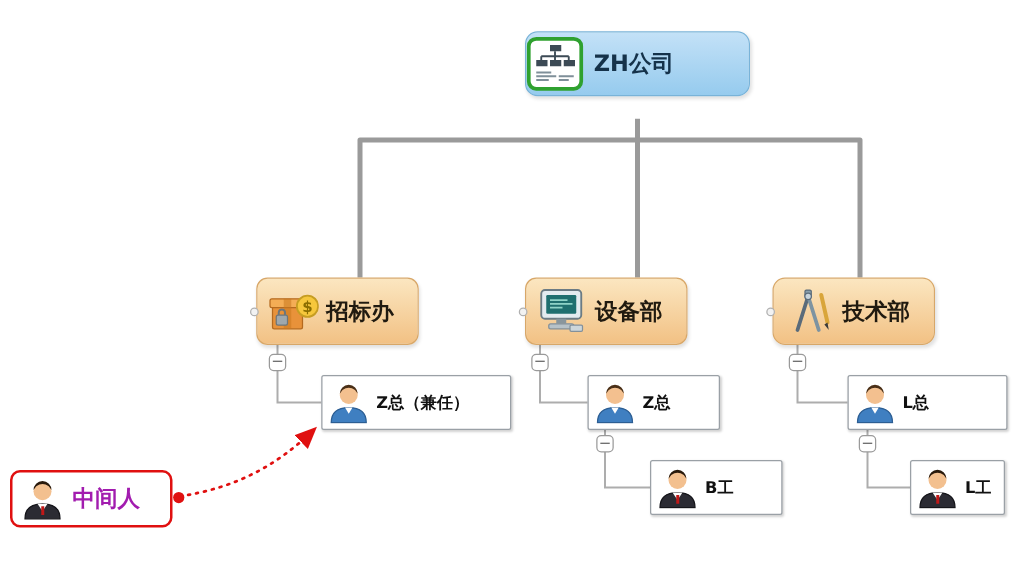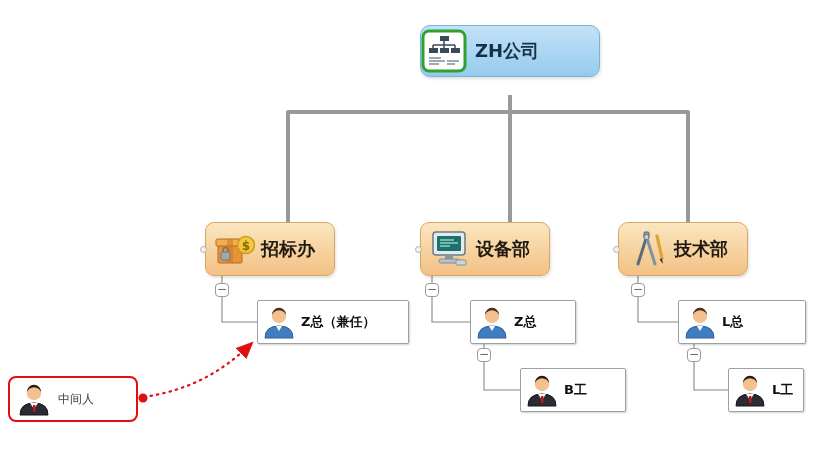--- a/index.html
+++ b/index.html
@@ -31,21 +31,21 @@
     border: 1px solid #9aa0a6; border-radius: 2px;
     padding-left: 5px; gap: 6px;
     box-shadow: 1px 1px 2px rgba(0,0,0,.18);
   }
   .person-label { font-size: 13px; font-weight: bold; color: #111; }
   .middleman-node {
     left: 8px; top: 376px; width: 130px; height: 46px;
     background: #fff; border: 2px solid #e01010; border-radius: 8px;
     padding-left: 8px; gap: 8px;
   }
-  .middleman-label { font-size: 12px; font-weight: normal; color: #404040; }
+  .middleman-label { font-size: 18px; font-weight: bold; color: #a21caf; }
   .collapse-btn {
     position: absolute; z-index: 3; width: 14px; height: 14px;
     background: #fff; border: 1px solid #9a9a9a; border-radius: 4px;
     color: #666; font-size: 12px; line-height: 11px; text-align: center;
     cursor: pointer; user-select: none;
   }
   .handle {
     position: absolute; z-index: 3; width: 7px; height: 7px;
     background: #f2f2f2; border: 1px solid #b0b0b0; border-radius: 50%;
   }

